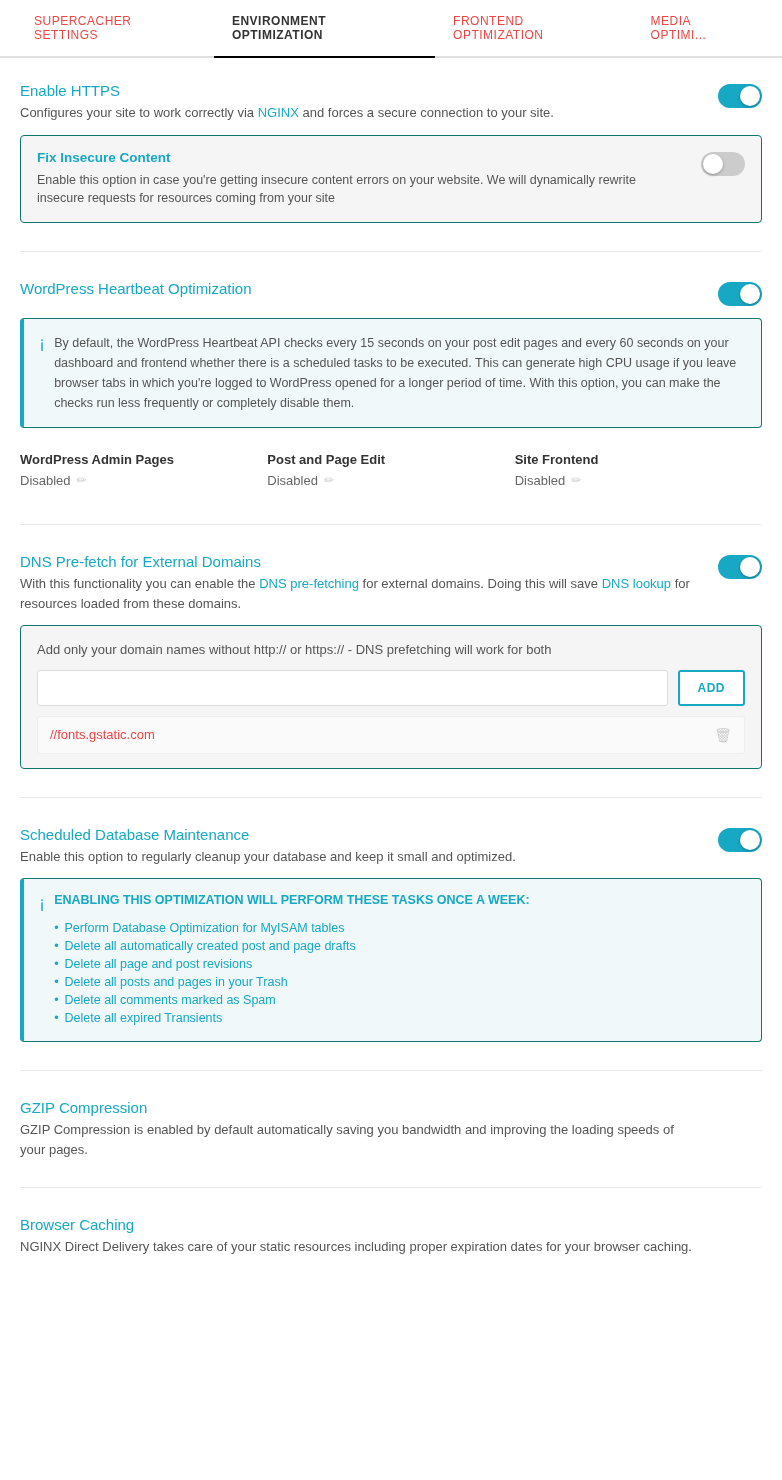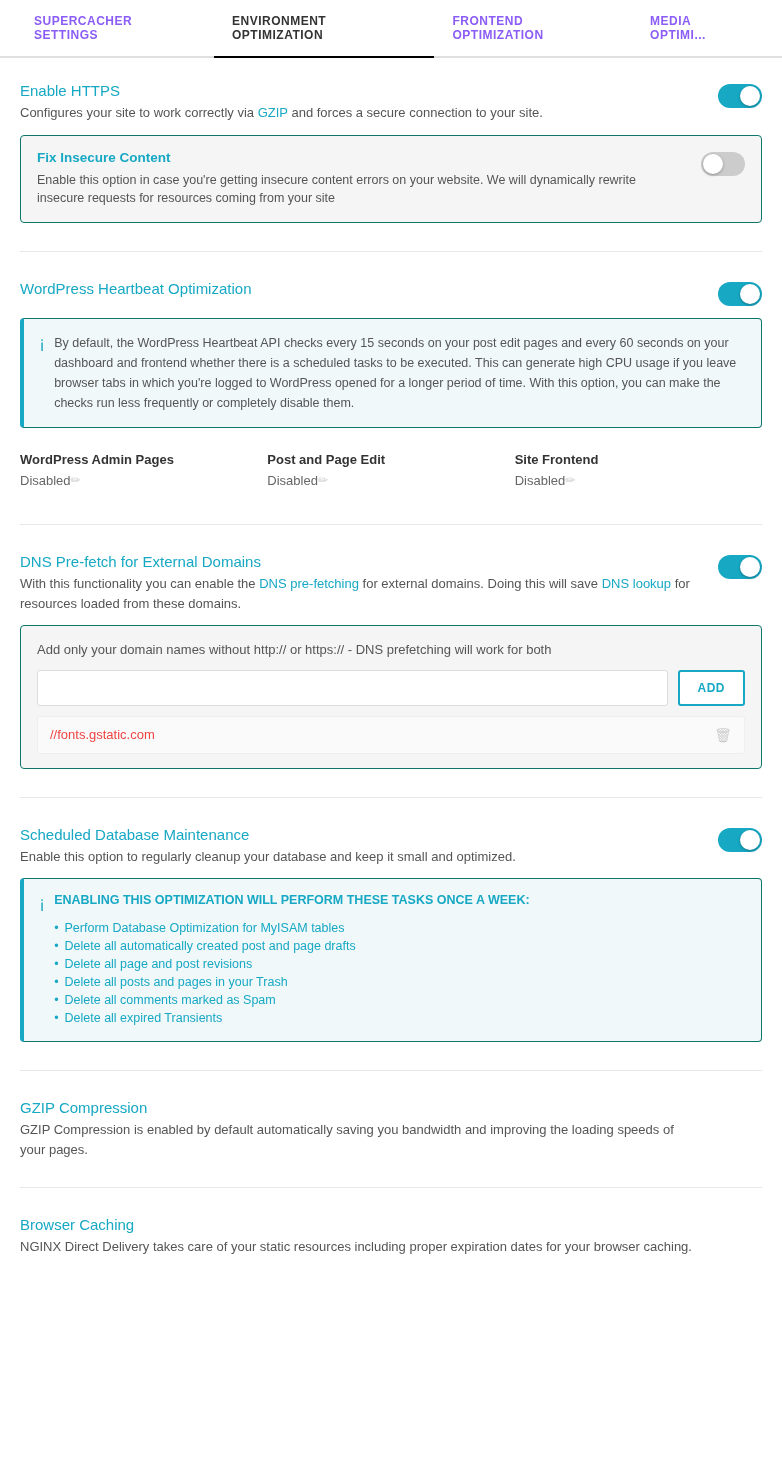--- a/index.html
+++ b/index.html
@@ -8,25 +8,25 @@
     
     .nav-tabs {
       display: flex;
       border-bottom: 2px solid #e0e0e0;
       padding: 0 16px;
       background: #fff;
     }
     .nav-tab {
       padding: 14px 18px;
       font-size: 12px;
-      color: #8b5cf6;
+      color: #ef4444;
       cursor: pointer;
       text-transform: uppercase;
       letter-spacing: 0.5px;
-      font-weight: 700;
+      font-weight: 400;
       border-bottom: 2px solid transparent;
       margin-bottom: -2px;
     }
     .nav-tab.active {
       color: #333;
       border-bottom: 2px solid #000000;
       font-weight: 600;
     }
 
     
@@ -147,20 +147,21 @@
     }
     .heartbeat-col-label {
       font-size: 13px;
       font-weight: 600;
       color: #333;
       margin-bottom: 6px;
     }
     .heartbeat-col-value {
       display: flex;
       align-items: flex-start;
+      gap: 6px;
       color: #666;
       font-size: 13px;
     }
     .edit-icon {
       color: #ccc;
       cursor: pointer;
       font-size: 12px;
     }
 
     
@@ -248,21 +249,21 @@
   <div class="nav-tab">MEDIA OPTIMI...</div>
 </div>
 
 <div class="content">
 
   <div class="section">
     <div class="section-header">
       <div>
         <div class="section-title">Enable HTTPS</div>
         <div class="section-desc">
-          Configures your site to work correctly via <span class="link">GZIP</span> and forces a secure connection to your site.
+          Configures your site to work correctly via <span class="link">NGINX</span> and forces a secure connection to your site.
         </div>
       </div>
       <div class="toggle on"></div>
     </div>
 
     <div class="info-box">
       <div style="display:flex; align-items:flex-start; justify-content:space-between;">
         <div>
           <div class="subsection-title">Fix Insecure Content</div>
           <div class="subsection-desc">Enable this option in case you're getting insecure content errors on your website. We will dynamically rewrite insecure requests for resources coming from your site</div>

